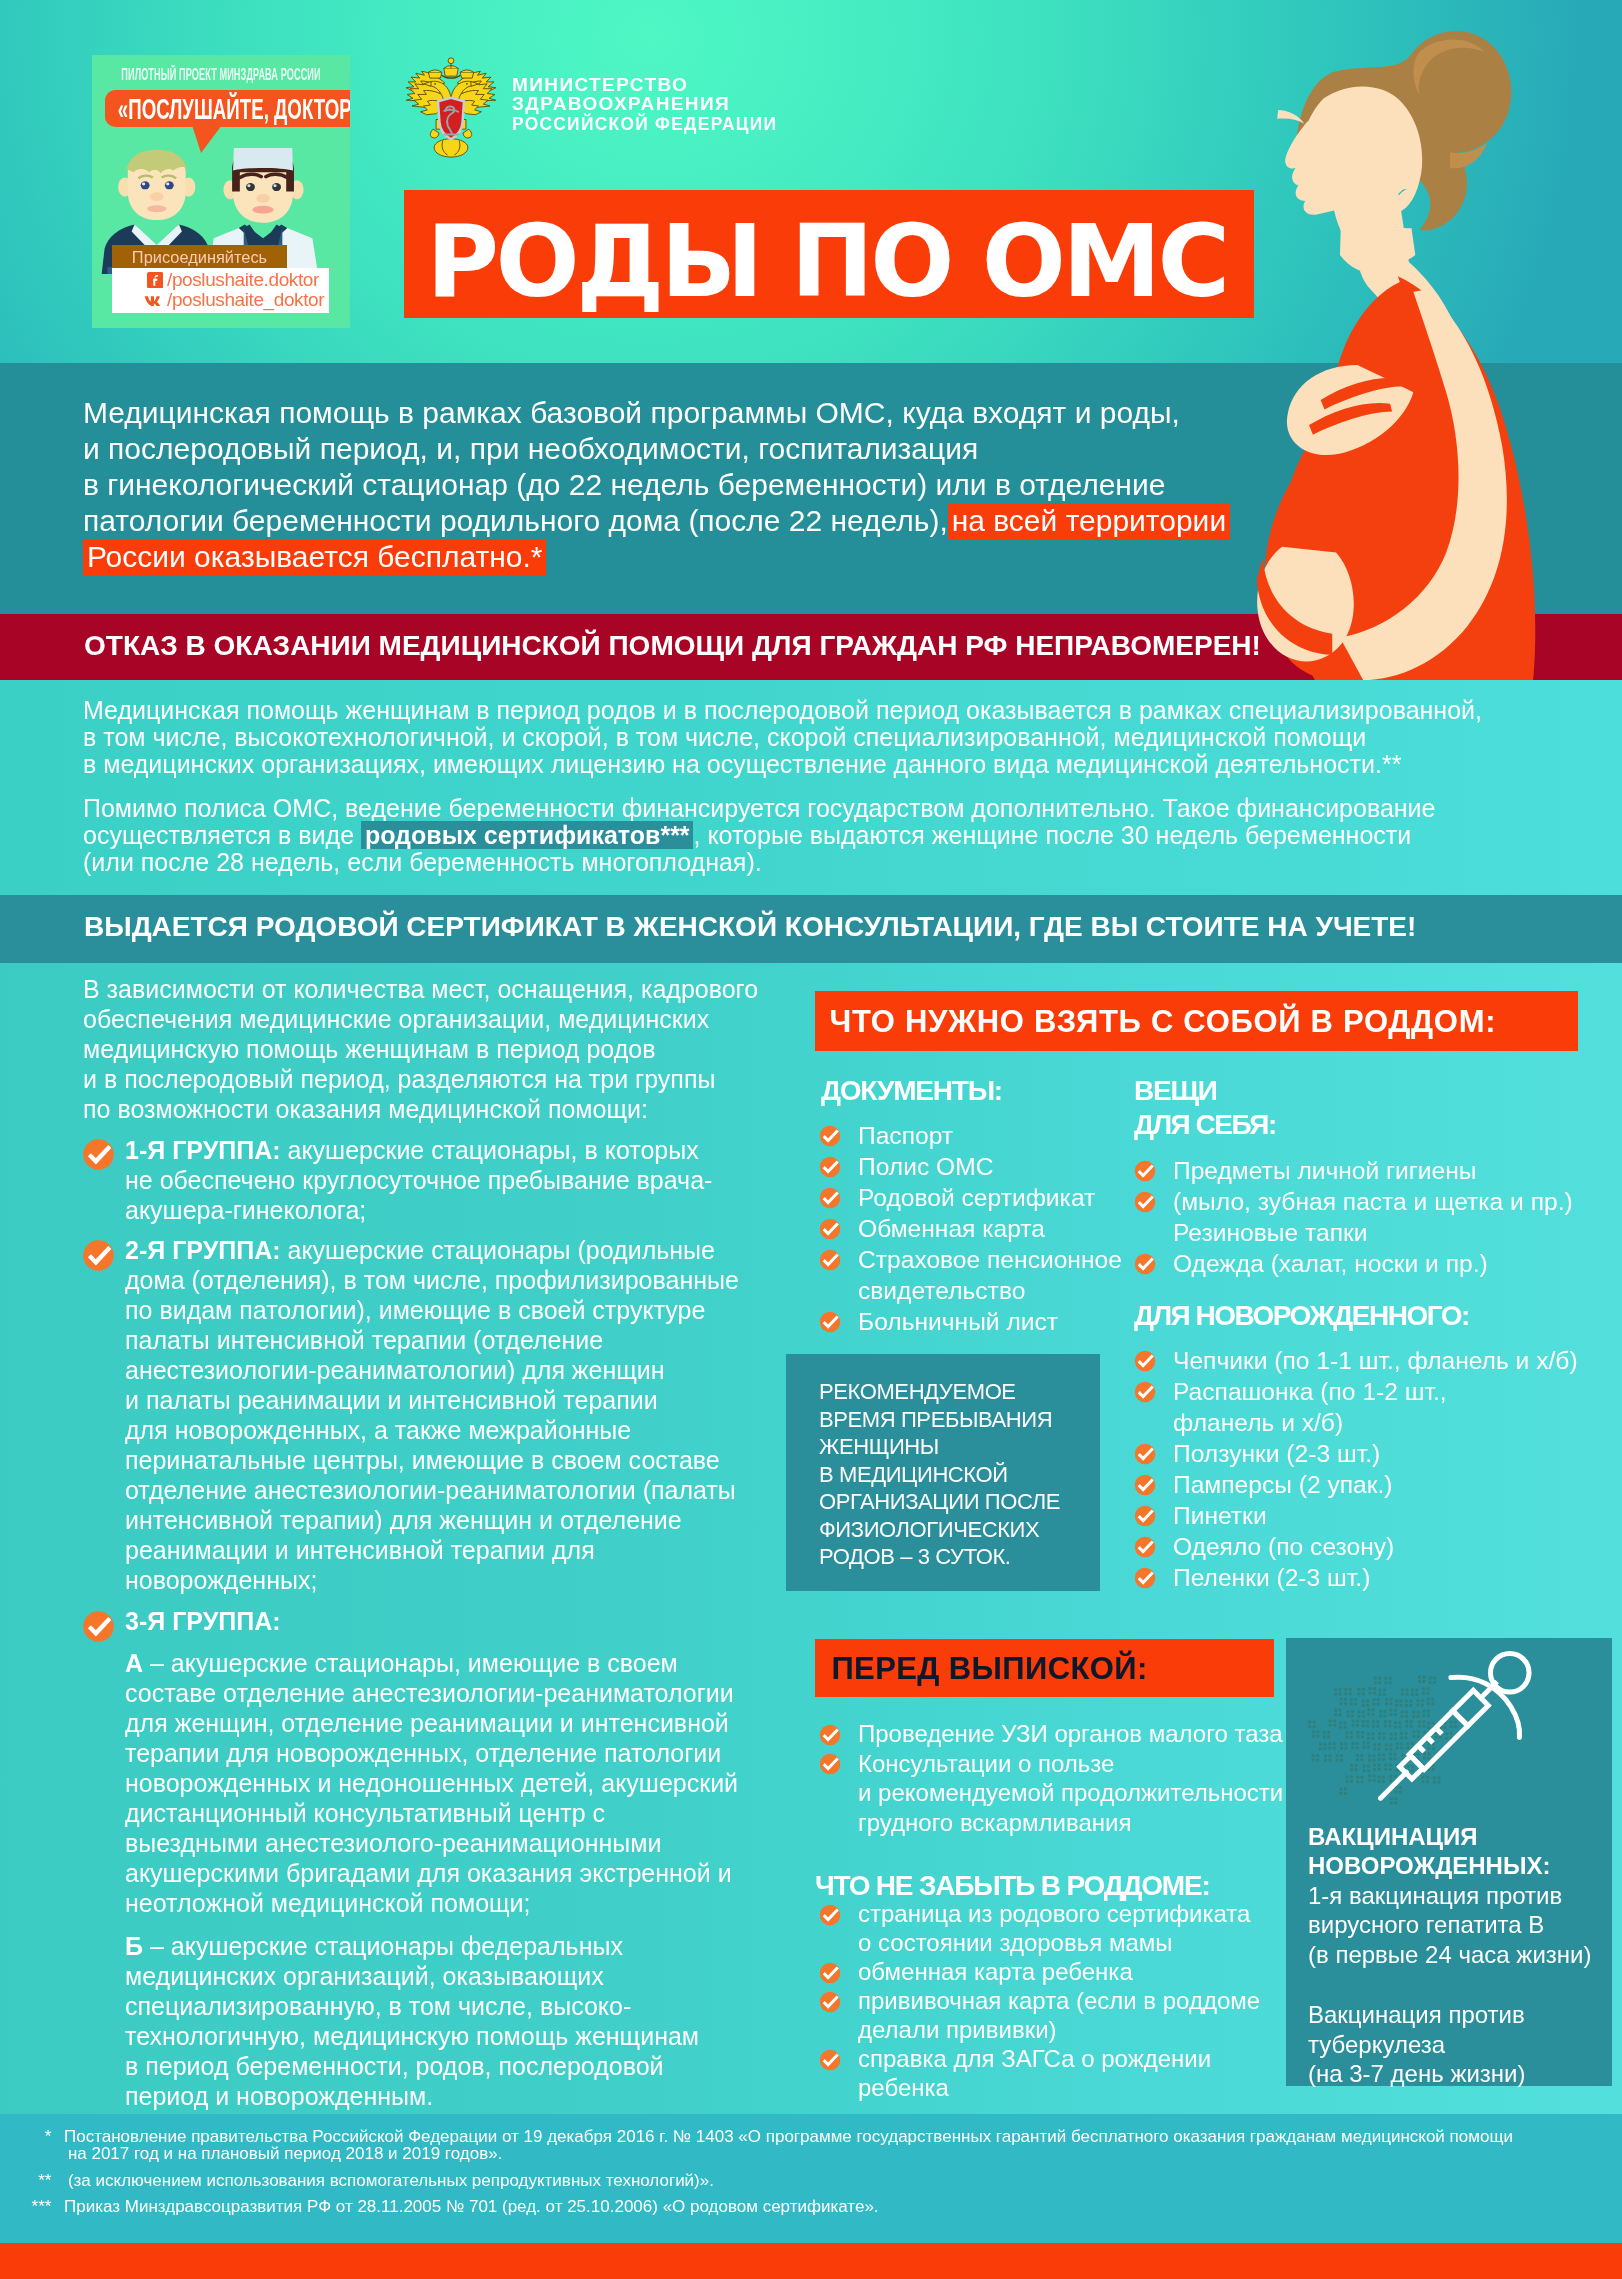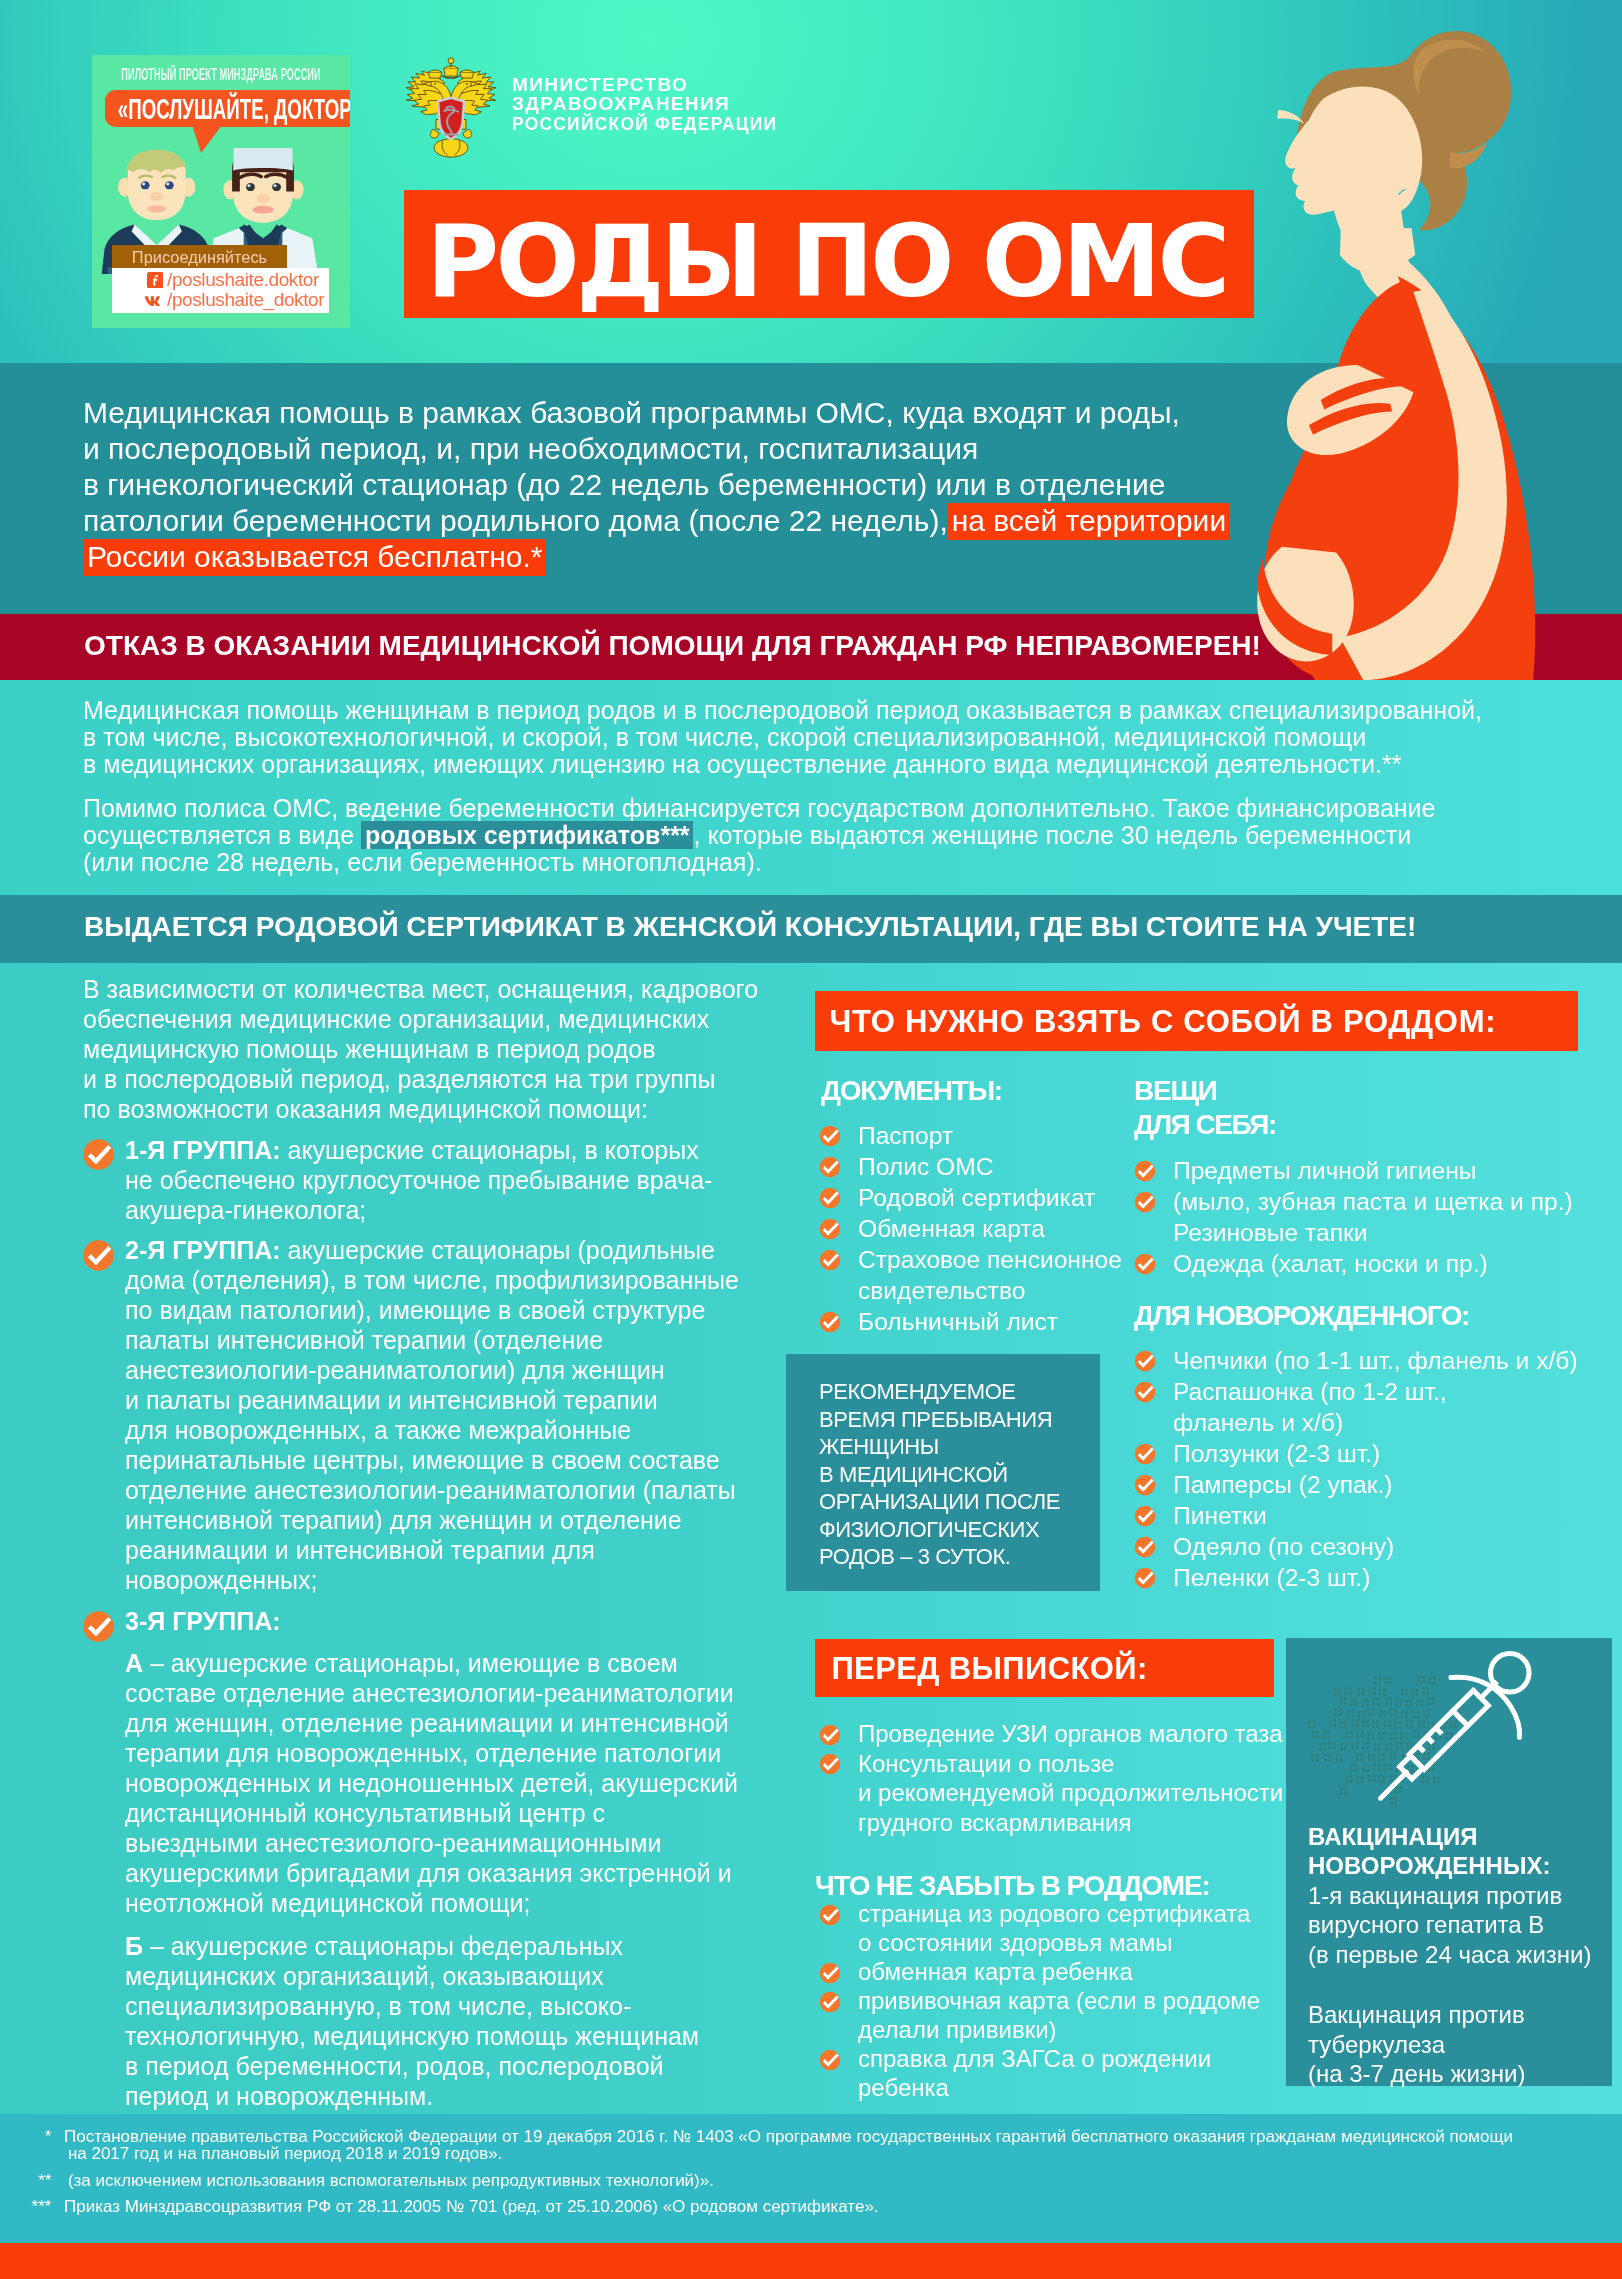--- a/index.html
+++ b/index.html
@@ -97,21 +97,21 @@
   #things-title{left:1134px;top:1074px;}
   #things-list{left:1134px;top:1155px;width:473px;line-height:31px;}
   #newborn-title{left:1134px;top:1298px;}
   #newborn-list{left:1134px;top:1345px;width:473px;line-height:31px;}
 
   #recbox{left:786px;top:1354px;width:314px;height:237px;background:#2a8e9b;}
   #recbox > div{color:#fff;font-weight:normal;font-size:22px;line-height:27.5px;padding:24px 0 0 33px;
      font-family:"Liberation Sans",sans-serif;letter-spacing:-0.4px;white-space:nowrap;}
 
   #rbanner2{left:815px;top:1639px;width:459px;height:58px;background:#f93c08;}
-  #rbanner2 span{position:absolute;left:16.4px;top:0;line-height:60px;color:#ffffff;font-size:31px;
+  #rbanner2 span{position:absolute;left:16.4px;top:0;line-height:60px;color:#0f172a;font-size:31px;
      font-weight:bold;font-family:"Liberation Sans",sans-serif;letter-spacing:0.4px;}
   #discharge-list{left:819px;top:1719px;width:483px;font-size:24px;line-height:29.5px;}
   #notforget-title{left:815px;top:1869px;}
   #notforget-list{left:819px;top:1899px;width:483px;font-size:24px;line-height:29px;}
 
   #vacbox{left:1286px;top:1638px;width:326px;height:448px;background:#2a8e9b;}
   #vactitle{position:absolute;left:22px;top:184px;color:#fff;font-weight:bold;font-size:24px;
      line-height:29px;font-family:"Liberation Sans",sans-serif;letter-spacing:0;white-space:nowrap;}
   #vacbody{position:absolute;left:22px;top:243px;color:#fff;font-size:24px;line-height:29.4px;white-space:nowrap;}
   #vacbody .gap{height:31px;}

